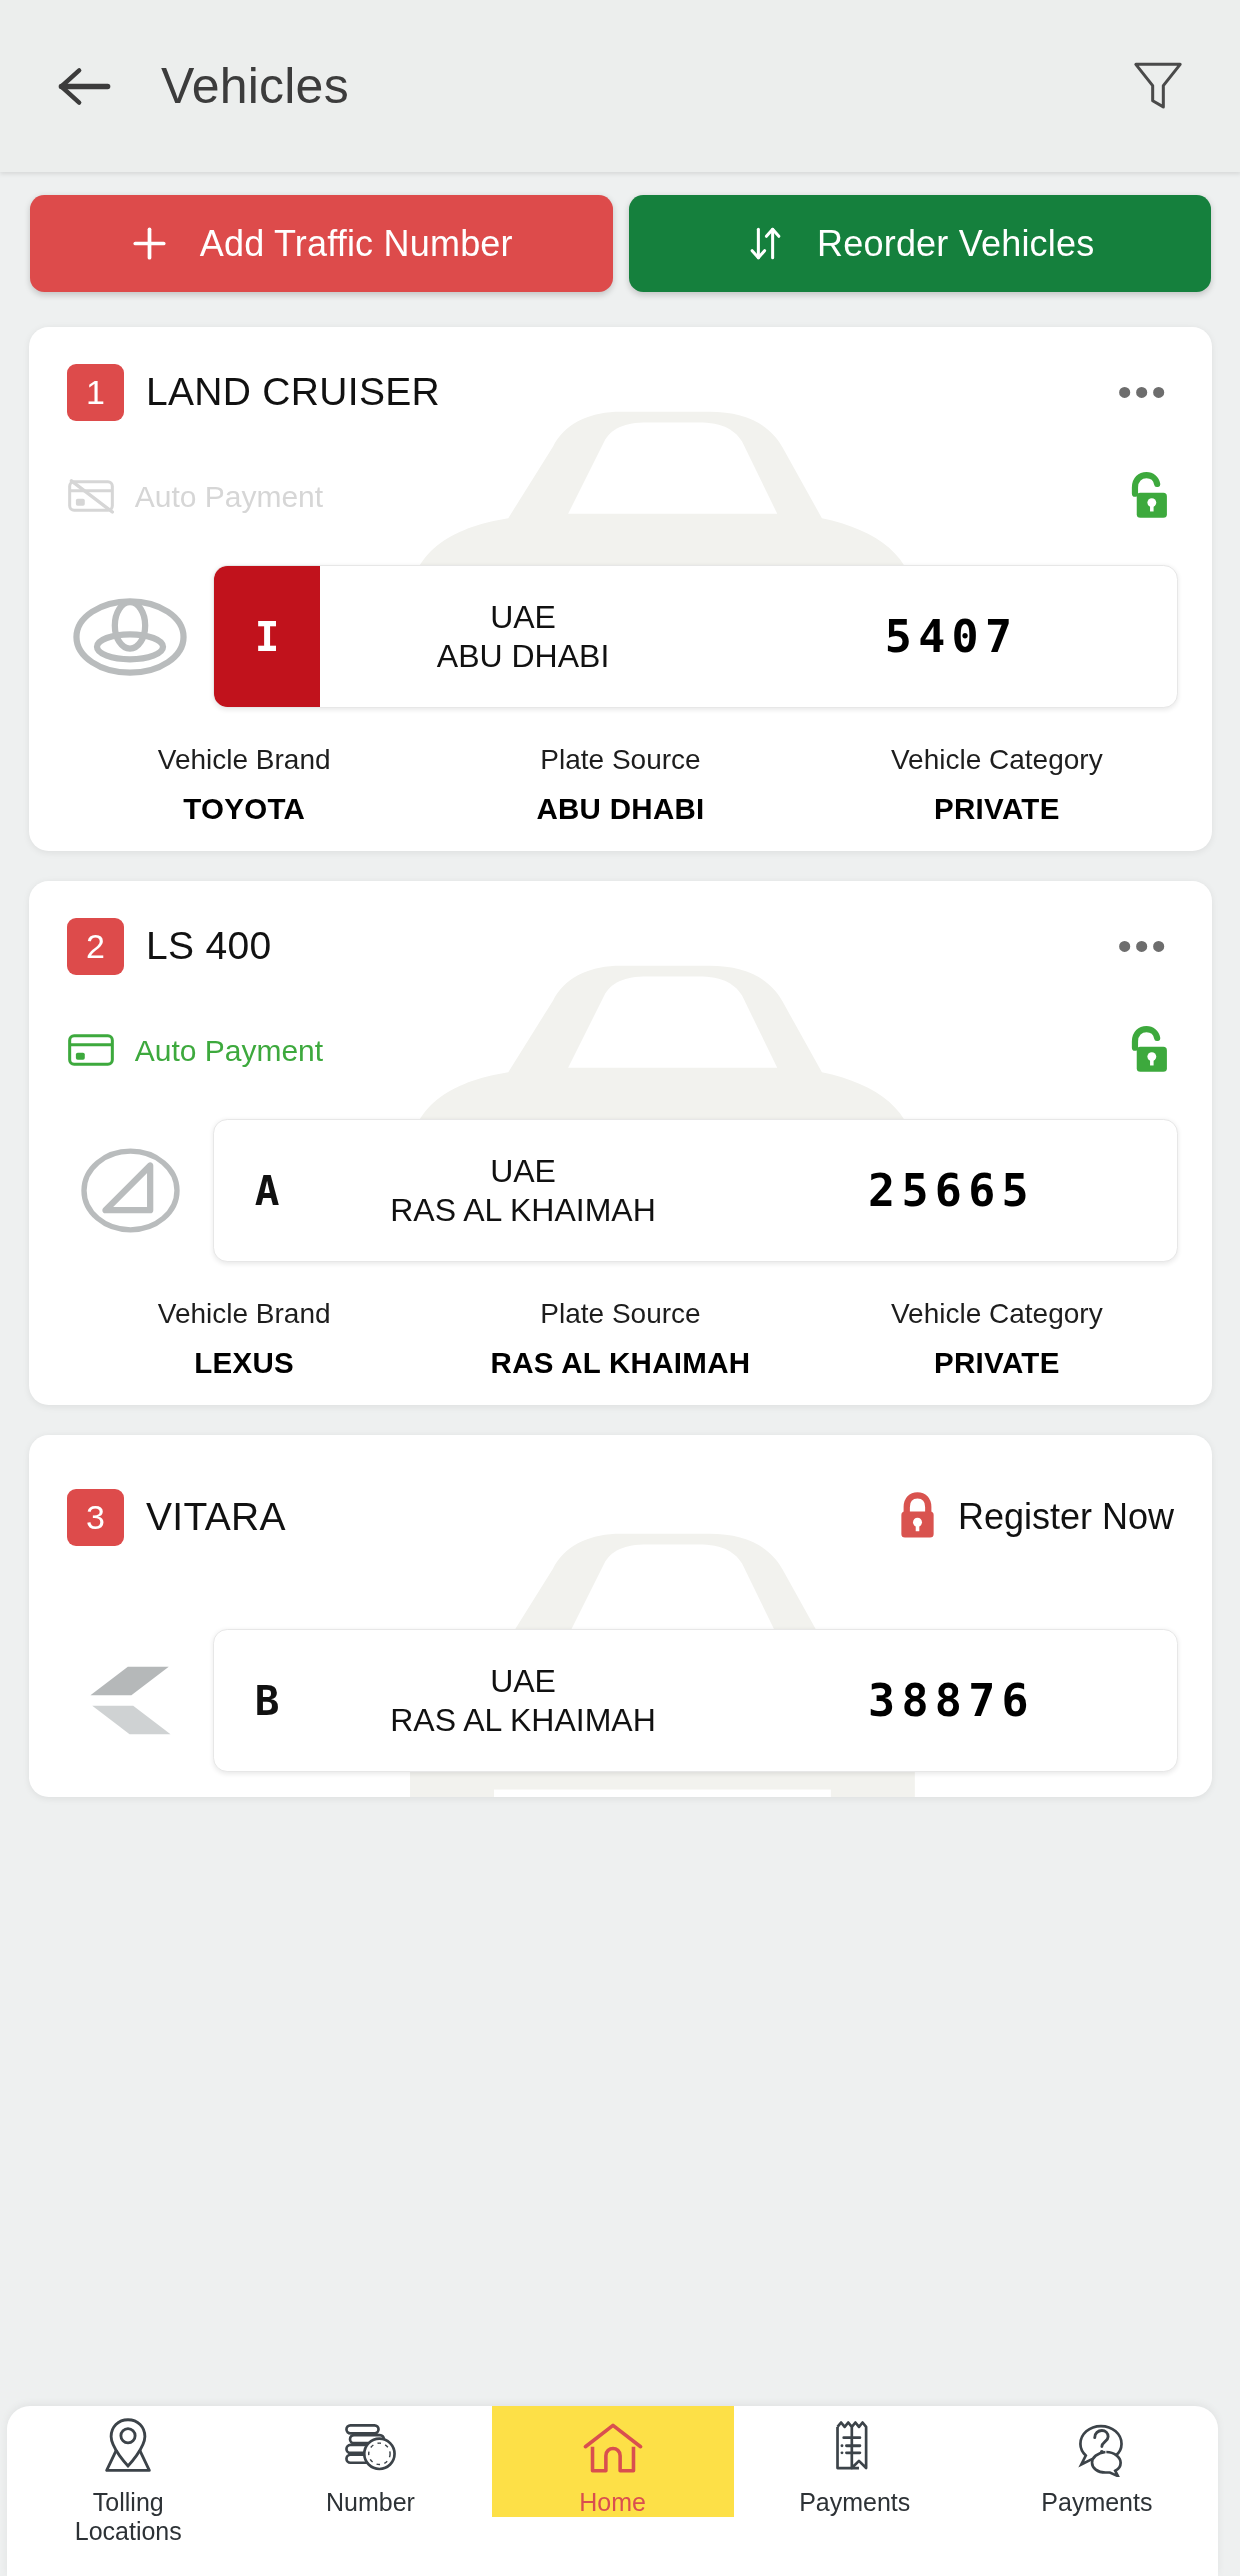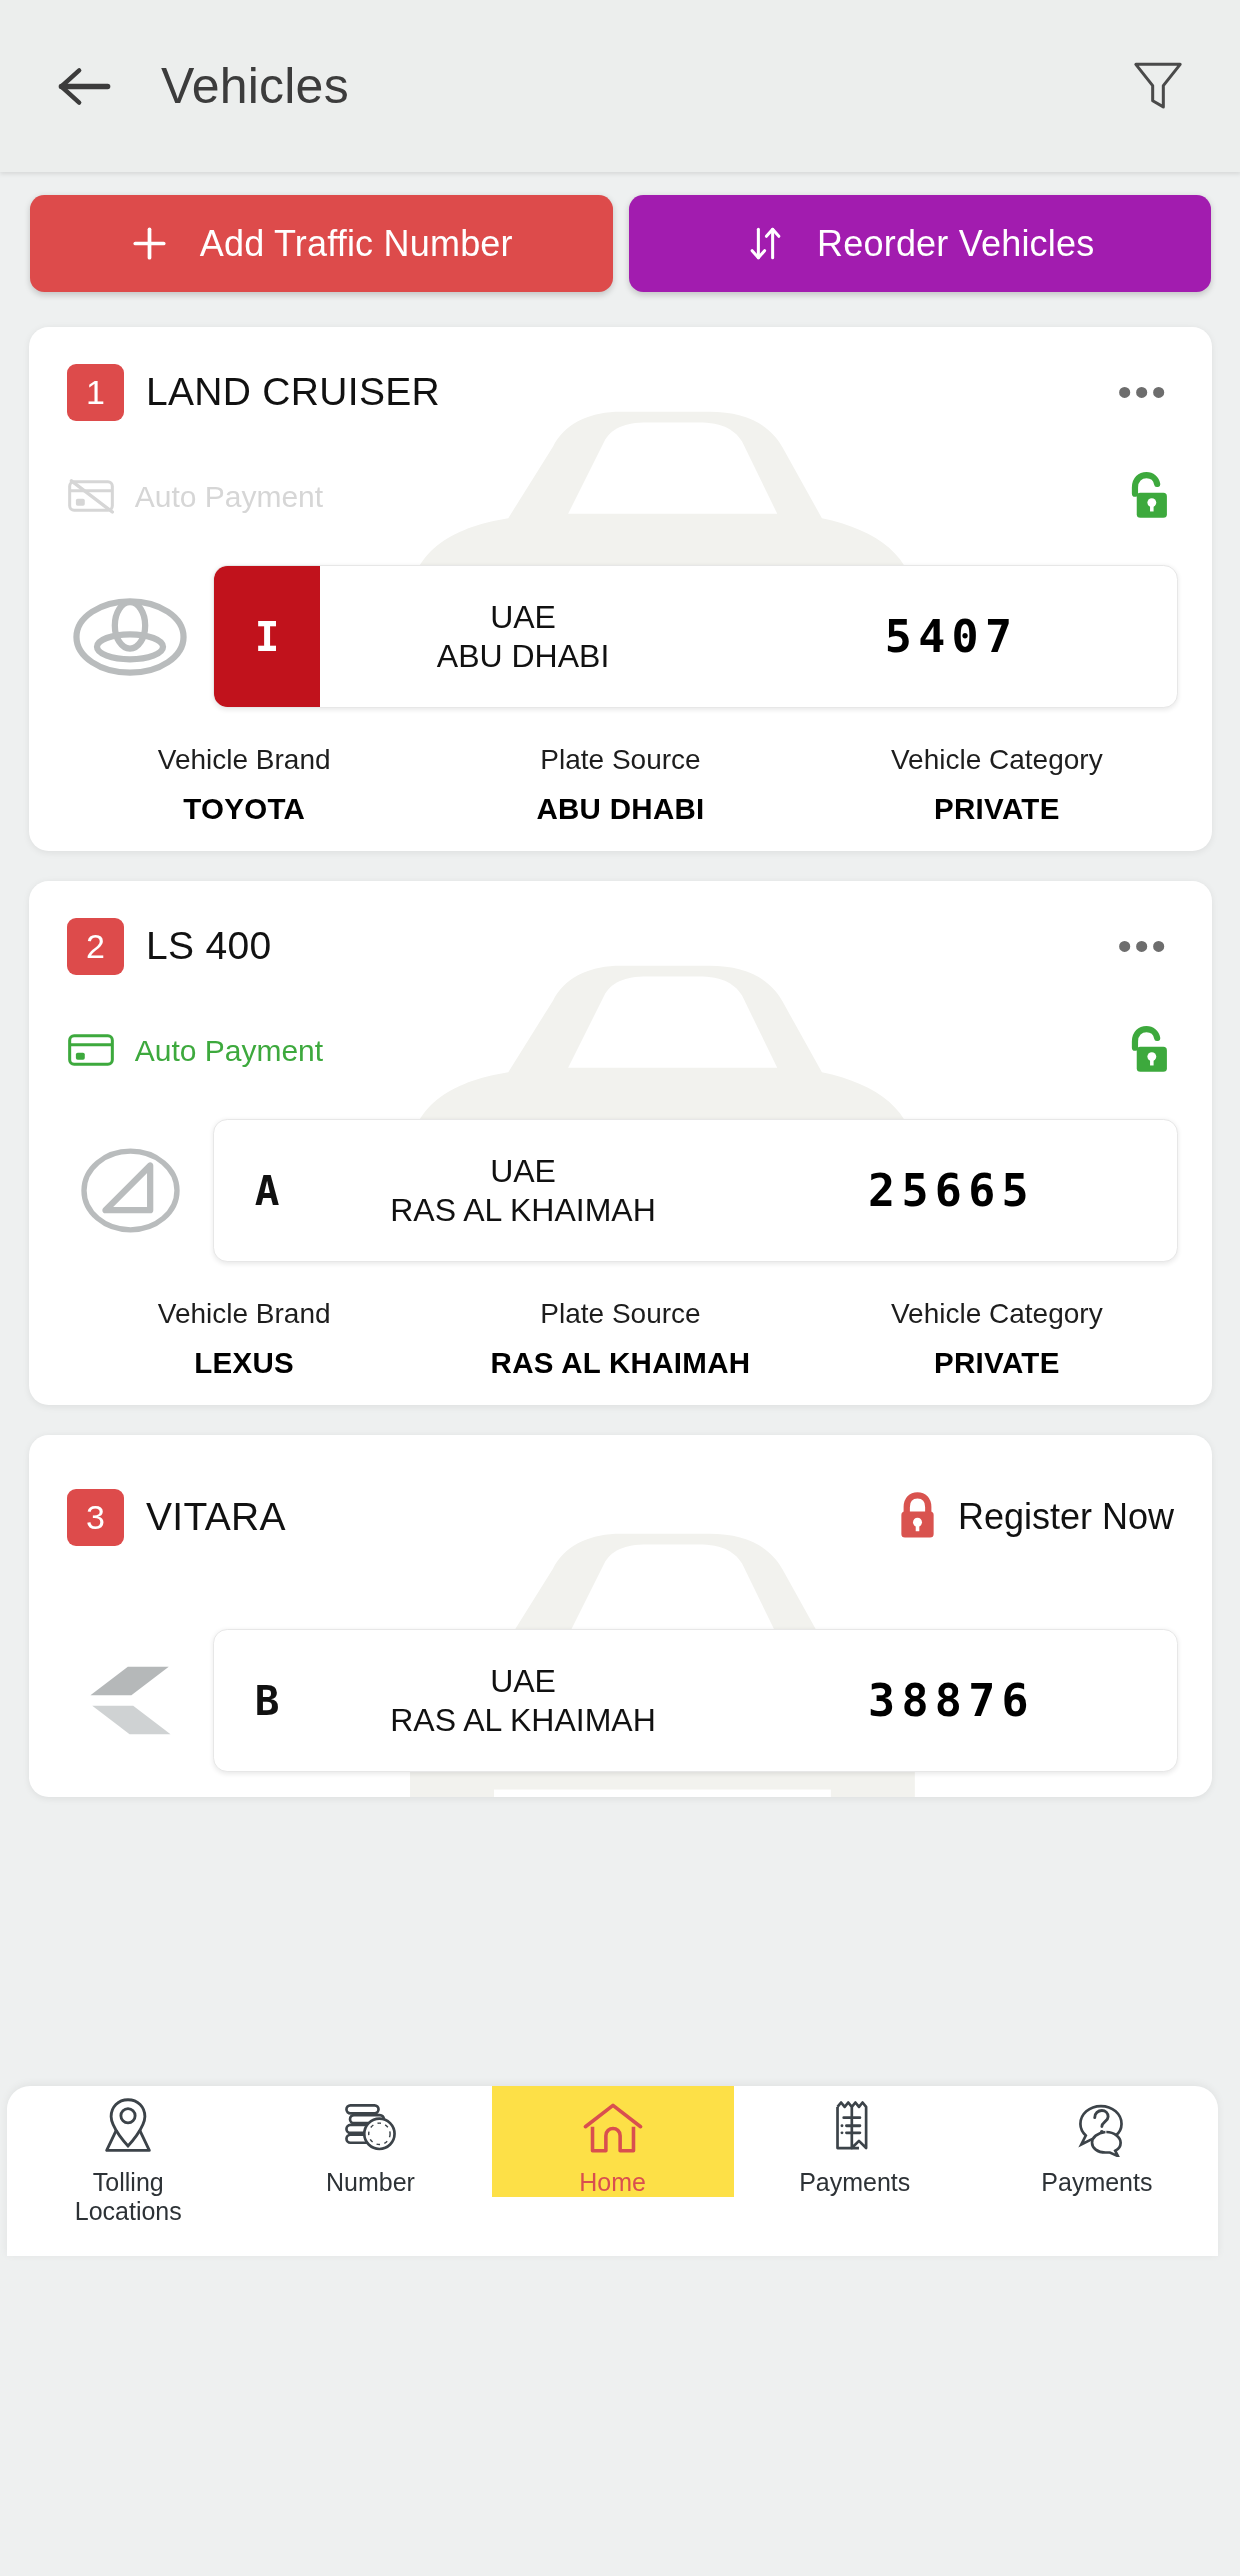--- a/index.html
+++ b/index.html
@@ -2,21 +2,21 @@
 <html style="font-size:14.3px"><head>
 <meta charset="utf-8">
 <style>
   * { box-sizing: border-box; margin: 0; padding: 0; }
   html, body {
     width: 1241px; height: 2576px;
     font-family: "Liberation Sans", sans-serif;
     background: #eef0f0;
     overflow: hidden;
   }
-  .phone { position: relative; width: 1241px; height: 2256px; background: #eef0f0; }
+  .phone { position: relative; width: 1241px; height: 2576px; background: #eef0f0; }
 
   
   .appbar {
     position: relative; height: 172px; background: #eceeed;
     display: flex; align-items: center; padding: 0 47px;
     box-shadow: 0 1.8px 4.5px rgba(0,0,0,.10);
     z-index: 5;
   }
   .back-btn { width: 75px; height: 75px; display:flex; align-items:center; justify-content:center; cursor:pointer; }
   .page-title {
@@ -34,21 +34,21 @@
   
   .actions { display: flex; gap: 16px; padding: 23px 30px 5.4px 30px; }
   .btn {
     flex: 1; height: 97px; border-radius: 14.3px;
     display: flex; align-items: center; justify-content: center; gap: 31px;
     color: #fff; font-size: 36px; letter-spacing: 0.2px; cursor: pointer;
     box-shadow: 0 2.7px 6.3px rgba(0,0,0,.18);
     border: none;
   }
   .btn-add { background: #dd4b4b; }
-  .btn-reorder { background: #a21caf; }
+  .btn-reorder { background: #15803d; }
   .btn .ic { display: inline-flex; align-items: center; }
 
   
   .card {
     position: relative;
     margin: 30px 29px 0 29px;
     background: #ffffff; border-radius: 19.7px;
     box-shadow: 0 1.8px 7.2px rgba(0,0,0,.07);
     overflow: hidden;
     padding: 30px 0 25px 0;

